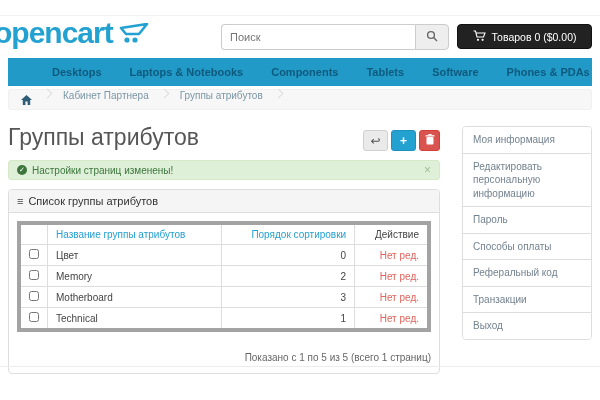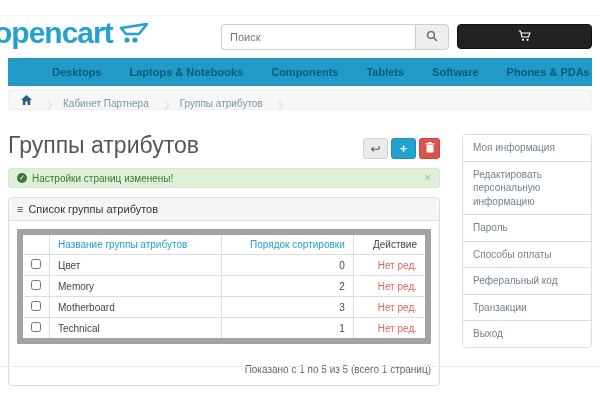--- a/index.html
+++ b/index.html
@@ -34,22 +34,22 @@
   
   .nav {
     margin:0 8px; height:28px; background:#229ac8; border-radius:0;
     display:flex; align-items:center; padding-left:30px;
   }
   .nav-item {
     color:#0e5a7d; font-size:11px; font-weight:bold; padding:0 14px; cursor:pointer; white-space:nowrap;
   }
   
   .breadcrumb {
-    margin:3px 8px 12px 8px; height:21px; background:#f7f7f7; border:1px solid #f0f0f0;
-    border-radius:3px; display:flex; align-items:flex-end; padding:0 12px;
+    margin:3px 8px 4px 8px; height:21px; background:#f7f7f7; border:1px solid #f0f0f0;
+    border-radius:3px; display:flex; align-items:flex-start; padding:0 12px;
   }
   .crumb { font-size:10px; color:#7a96a5; cursor:pointer; }
   .crumb.current { cursor:default; }
   .crumb-sep { width:7px; height:7px; border-top:1px solid #ddd; border-right:1px solid #ddd; transform:rotate(45deg); margin:0 12px; }
   
   .content { position:relative; margin:0 8px; display:flex; gap:22px; }
   .left-col { width:432px; }
   .right-col { width:130px; }
   .title-row { display:flex; justify-content:space-between; align-items:flex-start; padding-top:10px; height:44px; }
   .page-title { font-size:23px; font-weight:400; color:#565656; }
@@ -73,21 +73,21 @@
   .alert-msg { flex:1; }
   .alert-close { color:#9fbf9b; font-size:12px; cursor:pointer; line-height:1; }
   
   .panel { margin-top:9px; border:1px solid #ddd; border-radius:4px; background:#fff; }
   .panel-head {
     background:#f5f5f5; border-bottom:1px solid #ddd; border-radius:4px 4px 0 0;
     padding:5px 8px; font-size:11px; color:#333; display:flex; align-items:center; gap:5px;
   }
   .list-icon { font-size:11px; color:#444; }
   .panel-body { padding:8px; }
-  table.grid { width:100%; border-collapse:collapse; border:6px solid #a3a3a3; }
+  table.grid { width:100%; border-collapse:collapse; border:4px solid #a3a3a3; }
   table.grid th, table.grid td { border:1px solid #ddd; padding:4px 8px; font-size:10px; font-weight:normal; }
   th.h-name { text-align:left; color:#23a1d1; cursor:pointer; }
   th.h-sort { text-align:right; color:#23a1d1; cursor:pointer; }
   th.h-act  { text-align:right; color:#444; }
   td.c-check { width:24px; text-align:center; }
   td.c-check input { width:10px; height:10px; }
   td.c-name { color:#444; }
   td.c-sort { text-align:right; color:#444; }
   td.c-act  { text-align:right; color:#e0635c; }
   .pagination { margin-top:20px; text-align:right; font-size:10px; color:#666; padding-bottom:2px; }
@@ -131,20 +131,21 @@
       </div>
     </div>
     <div class="cart-btn">
       <span>
         <svg width="13" height="12" viewBox="0 0 13 12">
           <path d="M0.5 1 H2.5 L4 7 H10.5 L12 3 H3" fill="none" stroke="#fff" stroke-width="1.1"></path>
           <circle cx="5" cy="9.8" r="1.1" fill="#fff"></circle>
           <circle cx="9.6" cy="9.8" r="1.1" fill="#fff"></circle>
         </svg>
       </span>
+      <span>Товаров 0 ($0.00)</span>
     </div>
   </div>
 
   <div class="nav">
     <span class="nav-item">Desktops</span>
     <span class="nav-item">Laptops &amp; Notebooks</span>
     <span class="nav-item">Components</span>
     <span class="nav-item">Tablets</span>
     <span class="nav-item">Software</span>
     <span class="nav-item">Phones &amp; PDAs</span>

